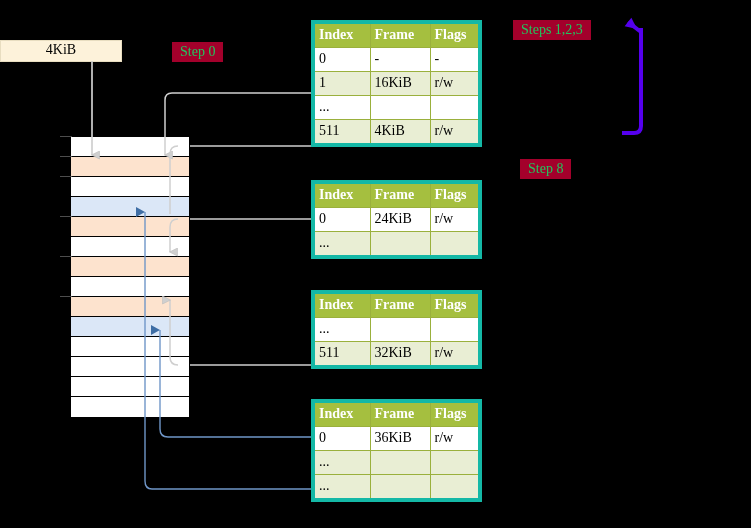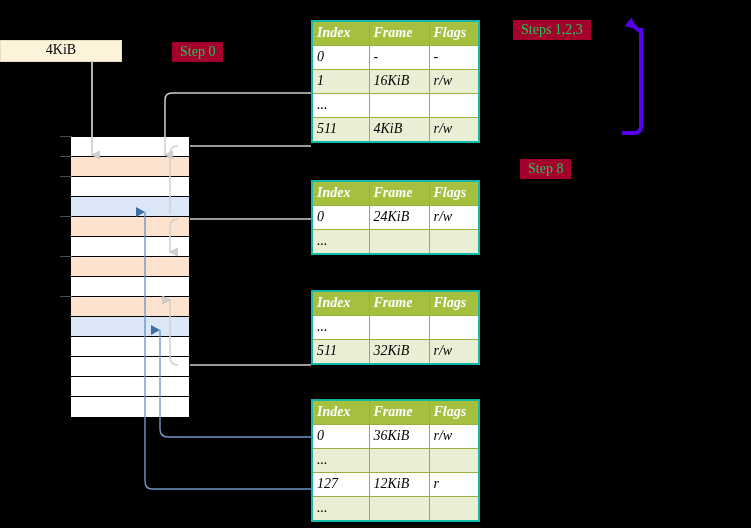--- a/index.html
+++ b/index.html
@@ -42,23 +42,22 @@
   .memrow.c-blue{background:#dbe7f7;}
   .memrow.last{border-bottom:none;}
   .memtick{position:absolute;height:1px;background:#4d4d4d;}
 
   
   .ptable{
     position:absolute;
     border-collapse:collapse;
     font-size:14px;
     background:#0ea5e9;
-    border:2px solid #14b8a6;
+    border:4px solid #14b8a6;
     box-sizing:border-box;
-    font-style:italic;
   }
   .ptable td,.ptable th{
     border:1px solid #9ab03c;
     padding:1px 4px 2px 4px;
     height:22px;
     box-sizing:border-box;
     text-align:left;
     vertical-align:middle;
     font-weight:normal;
     line-height:20px;
@@ -254,25 +253,20 @@
         <tr class="bg-white">
           <td class="col-index">0</td>
           <td class="col-frame">36KiB</td>
           <td class="col-flags">r/w</td>
         </tr>
         <tr class="bg-olive">
           <td class="col-index">...</td>
           <td class="col-frame"></td>
           <td class="col-flags"></td>
         </tr>
-        <tr class="bg-white">
-          <td class="col-index">127</td>
-          <td class="col-frame">12KiB</td>
-          <td class="col-flags">r</td>
-        </tr>
         <tr class="bg-olive">
           <td class="col-index">...</td>
           <td class="col-frame"></td>
           <td class="col-flags"></td>
         </tr>
       </tbody>
     </table>
   </div>
 
 </body></html>

